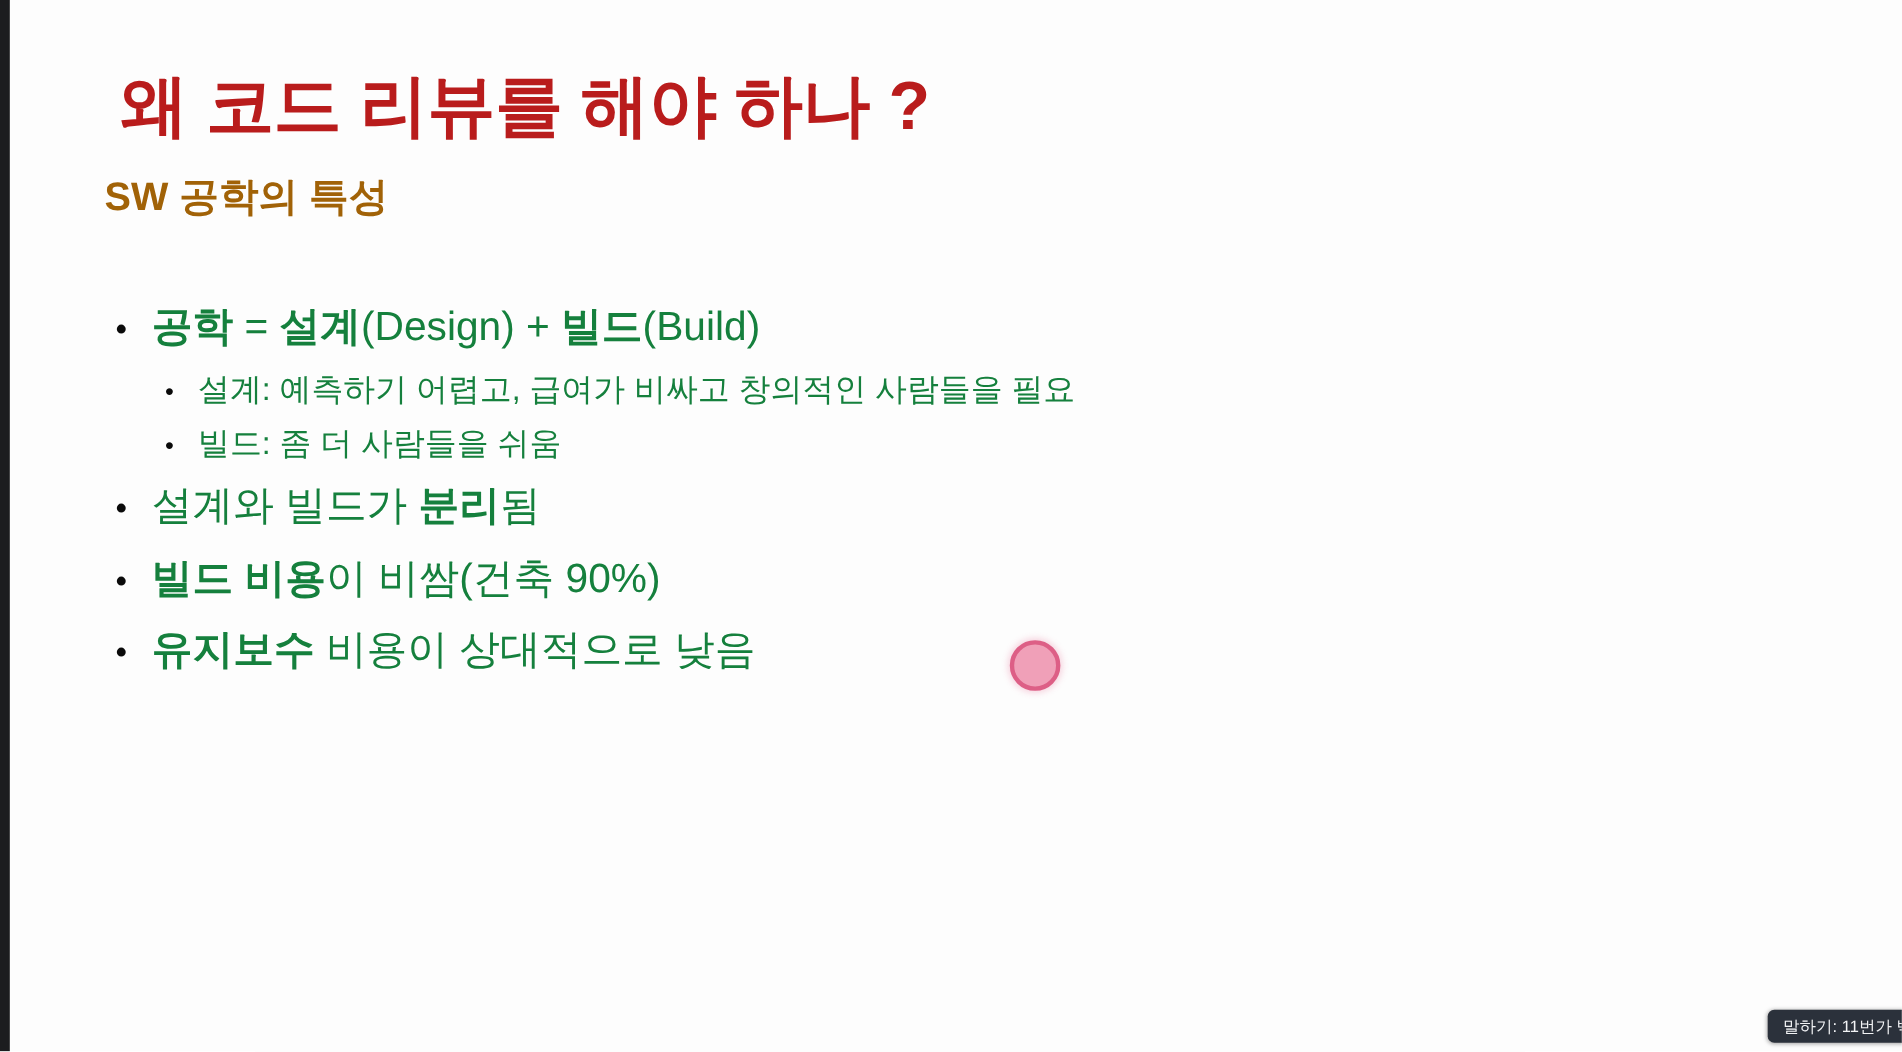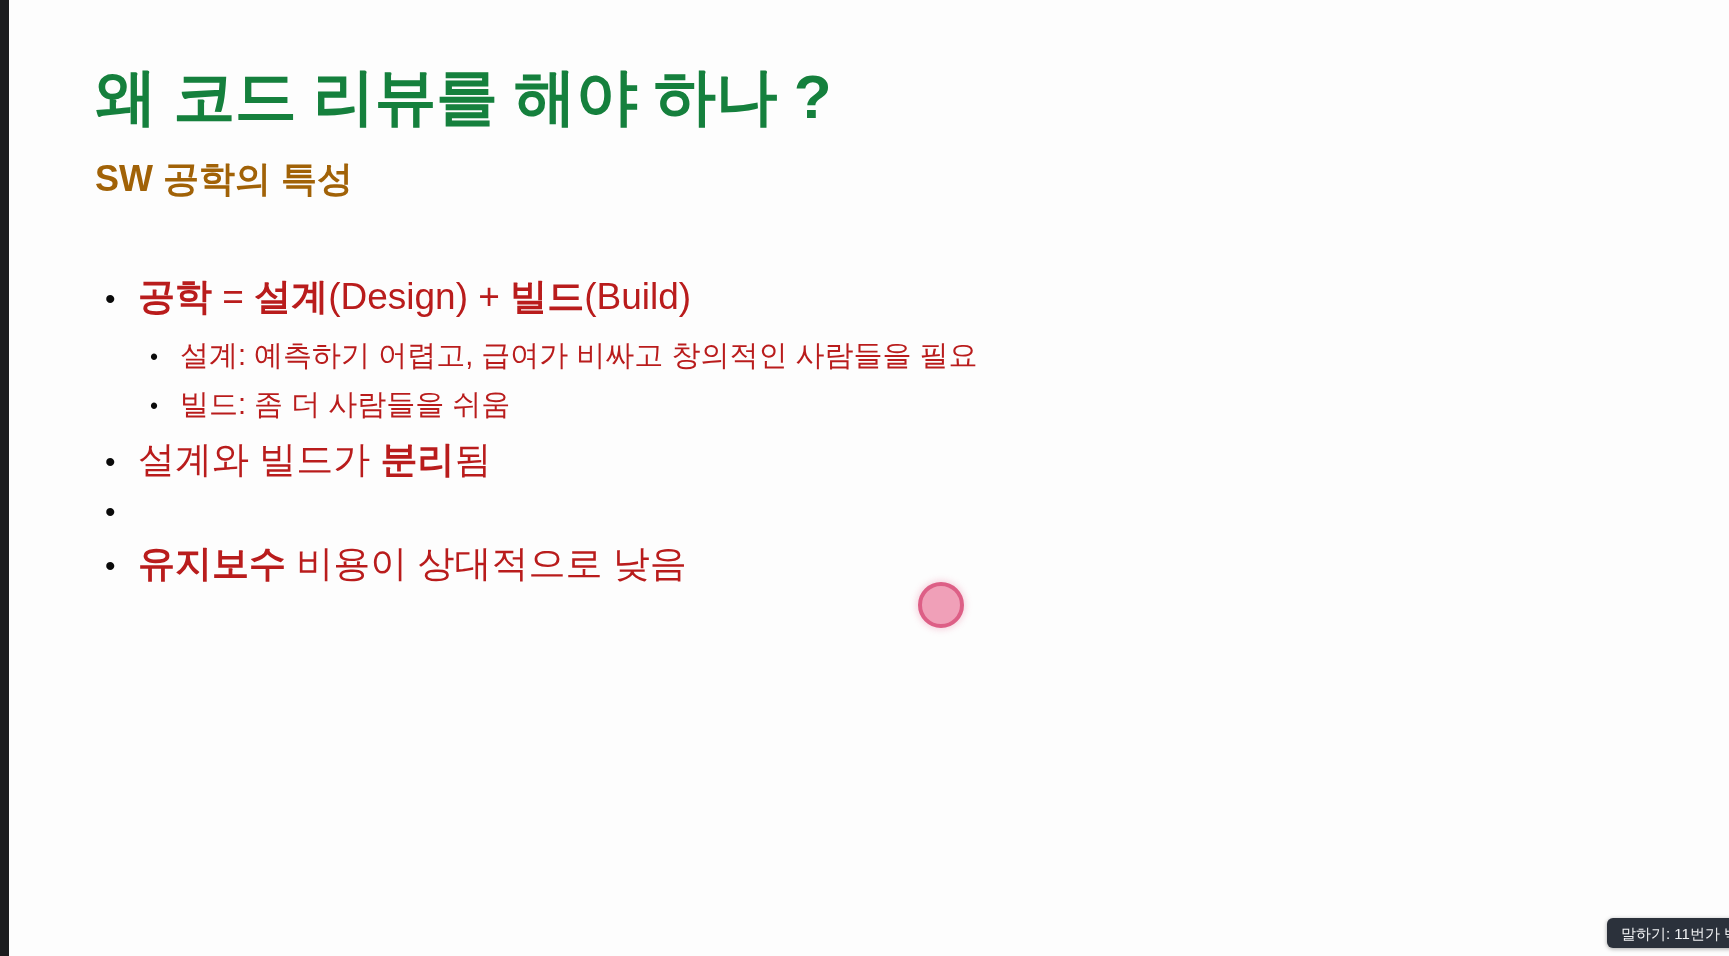--- a/index.html
+++ b/index.html
@@ -29,26 +29,26 @@
   .slide {
     position: absolute;
     left: 9px;
     top: 0;
     right: 0;
     bottom: 0;
     background: #fdfdfd;
   }
   .slide-title {
     position: absolute;
-    left: 86px;
+    left: 100px;
     top: 62px;
     font-size: 62px;
     font-weight: 700;
     line-height: 1.12;
-    color: #15803d;
+    color: #b91c1c;
     letter-spacing: -0.5px;
     white-space: nowrap;
   }
   .slide-subtitle {
     position: absolute;
     left: 86px;
     top: 158px;
     font-size: 36px;
     font-weight: 700;
     line-height: 1.15;
@@ -80,21 +80,21 @@
   }
   .level-1 .bullet-marker {
     font-size: 30px;
     width: 33px;
   }
   .level-2 .bullet-marker {
     font-size: 23px;
     width: 30px;
   }
   .bullet-text {
-    color: #b91c1c;
+    color: #15803d;
     white-space: nowrap;
   }
   .level-1 .bullet-text {
     font-size: 37px;
     line-height: 1.55;
   }
   .level-2 .bullet-text {
     font-size: 29px;
     line-height: 1.55;
     text-align: center;
@@ -165,20 +165,21 @@
         <div class="bullet-row level-2">
           <span class="bullet-marker">•</span>
           <span class="bullet-text"><span class="n">빌드: 좀 더 사람들을 쉬움</span></span>
         </div>
         <div class="bullet-row level-1">
           <span class="bullet-marker">•</span>
           <span class="bullet-text"><span class="n">설계와 빌드가 </span><span class="b">분리</span><span class="n">됨</span></span>
         </div>
         <div class="bullet-row level-1">
           <span class="bullet-marker">•</span>
+          <span class="bullet-text"><span class="b">빌드 비용</span><span class="n">이 비쌈(건축 90%)</span></span>
         </div>
         <div class="bullet-row level-1">
           <span class="bullet-marker">•</span>
           <span class="bullet-text"><span class="b">유지보수</span><span class="n"> 비용이 상대적으로 낮음</span></span>
         </div>
       </div>
 
   </div>
 
   <div class="pointer-highlight"></div>

